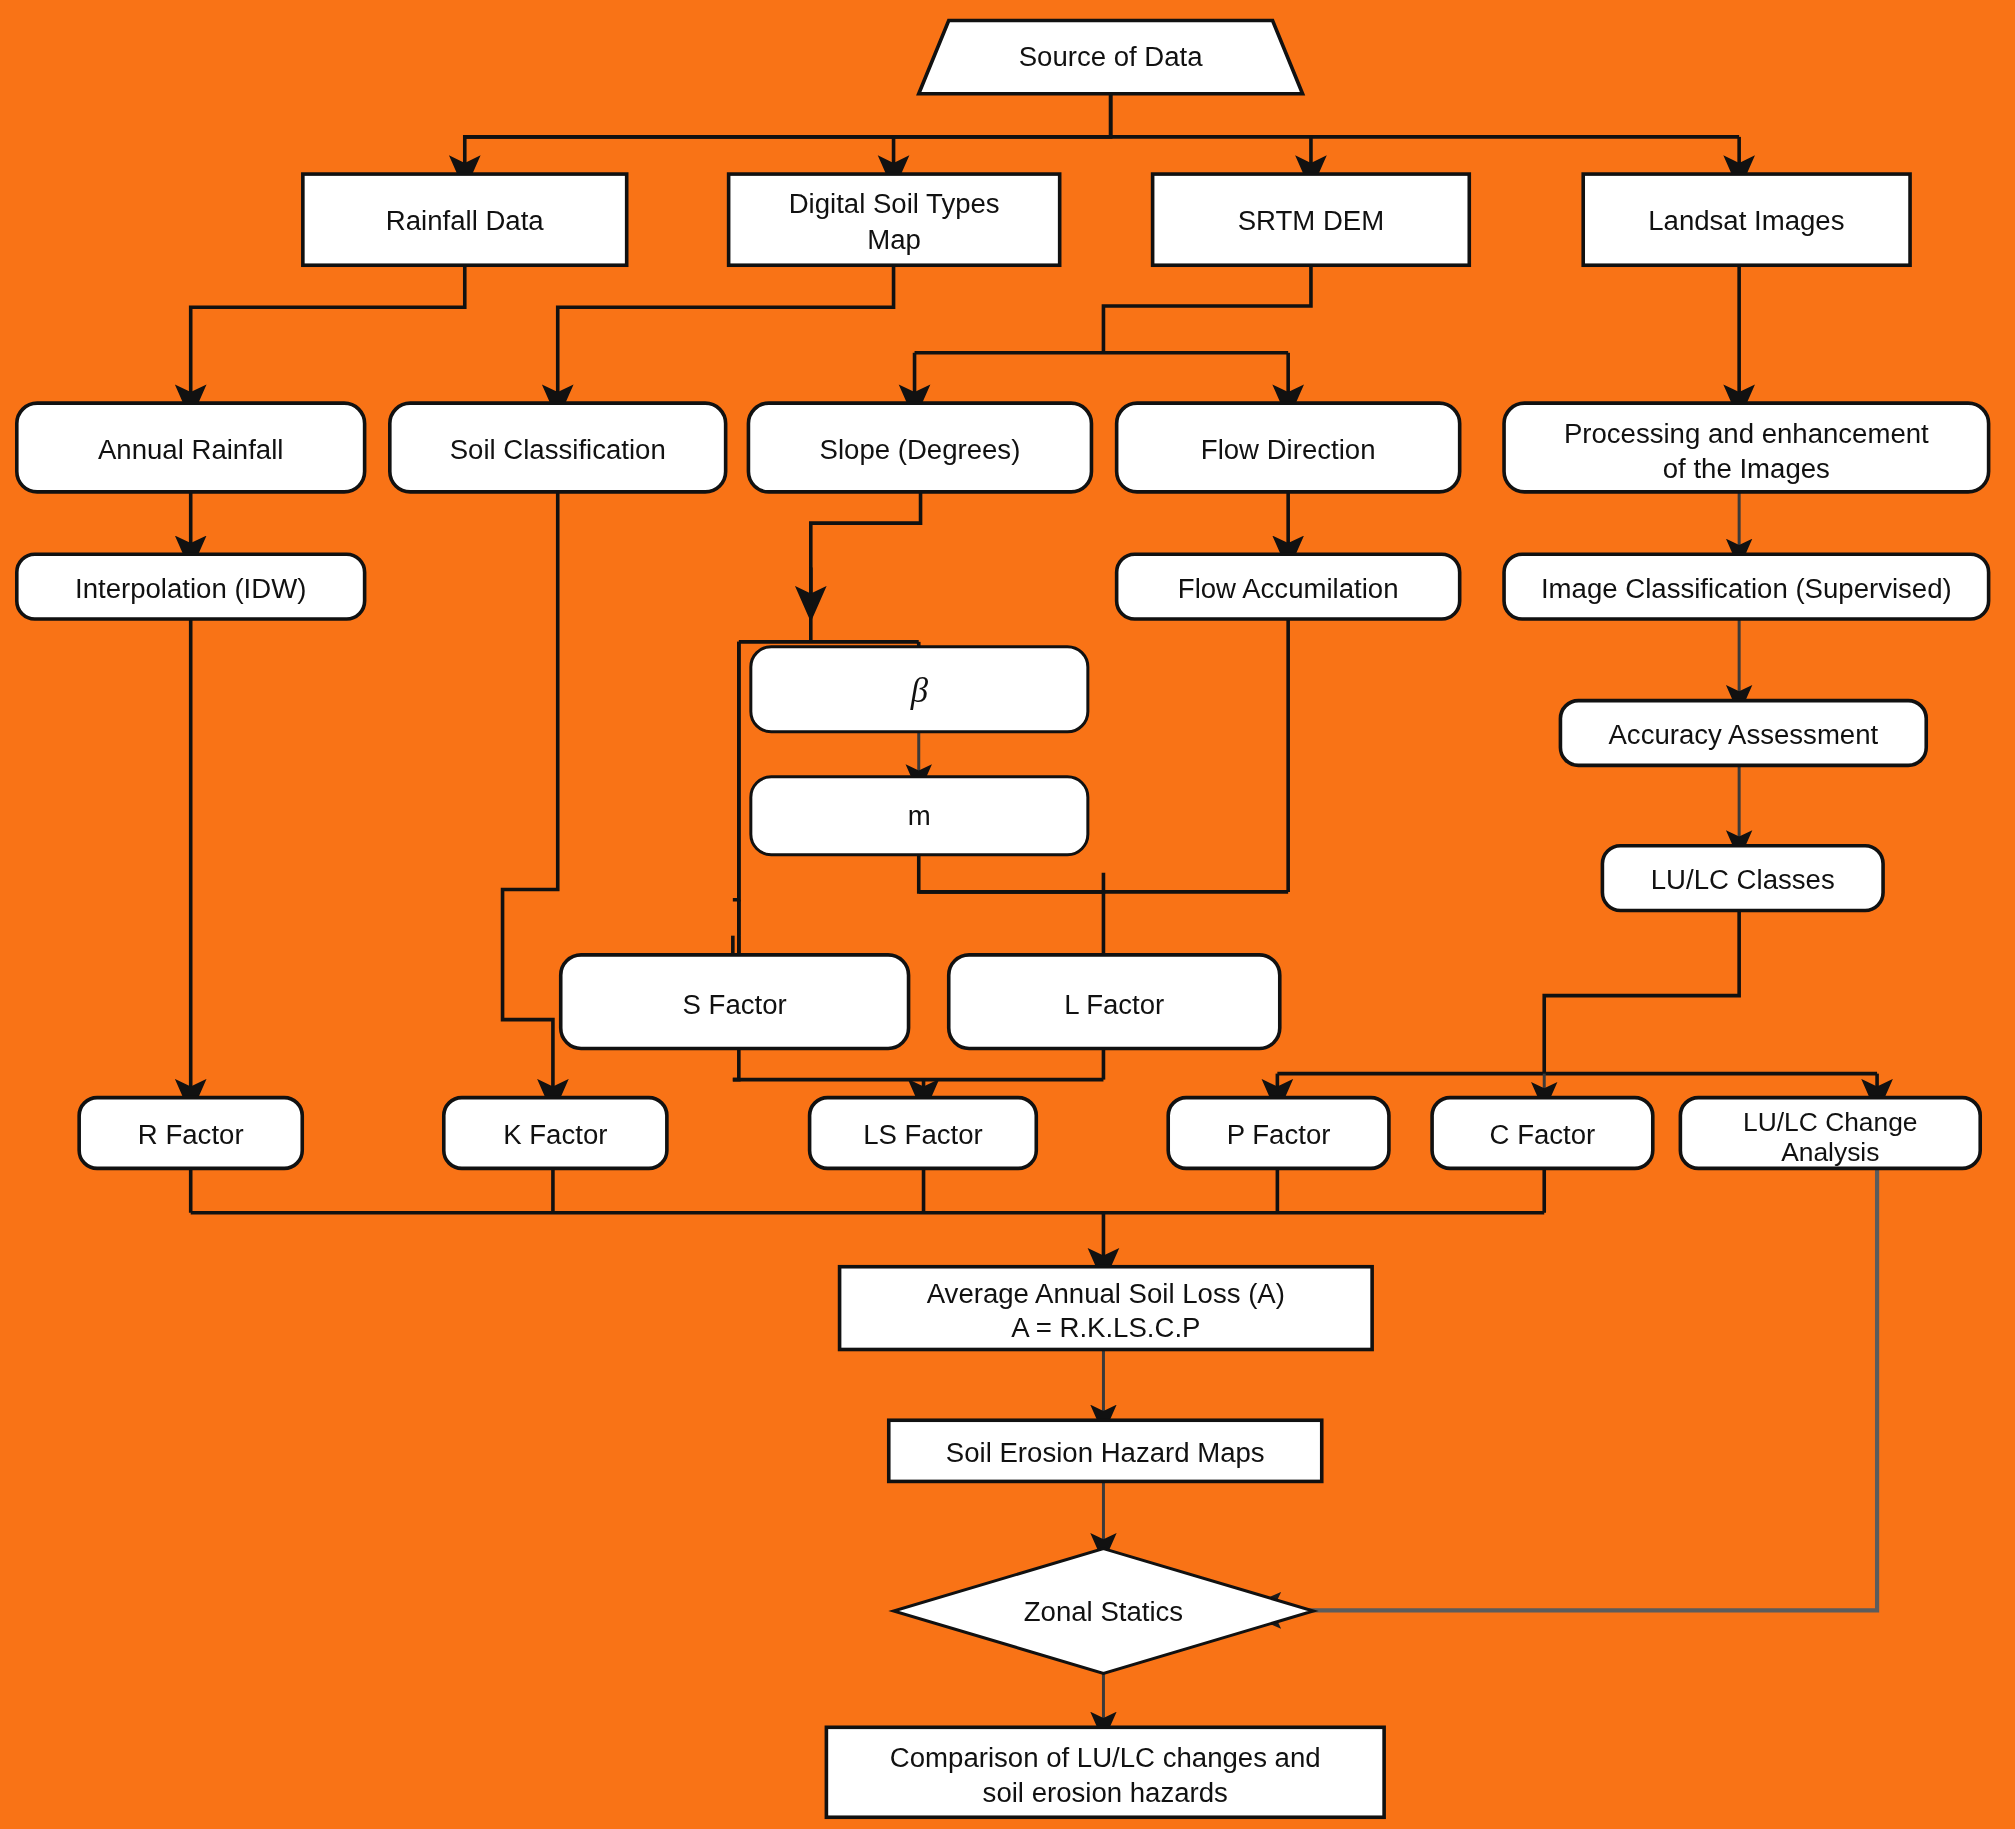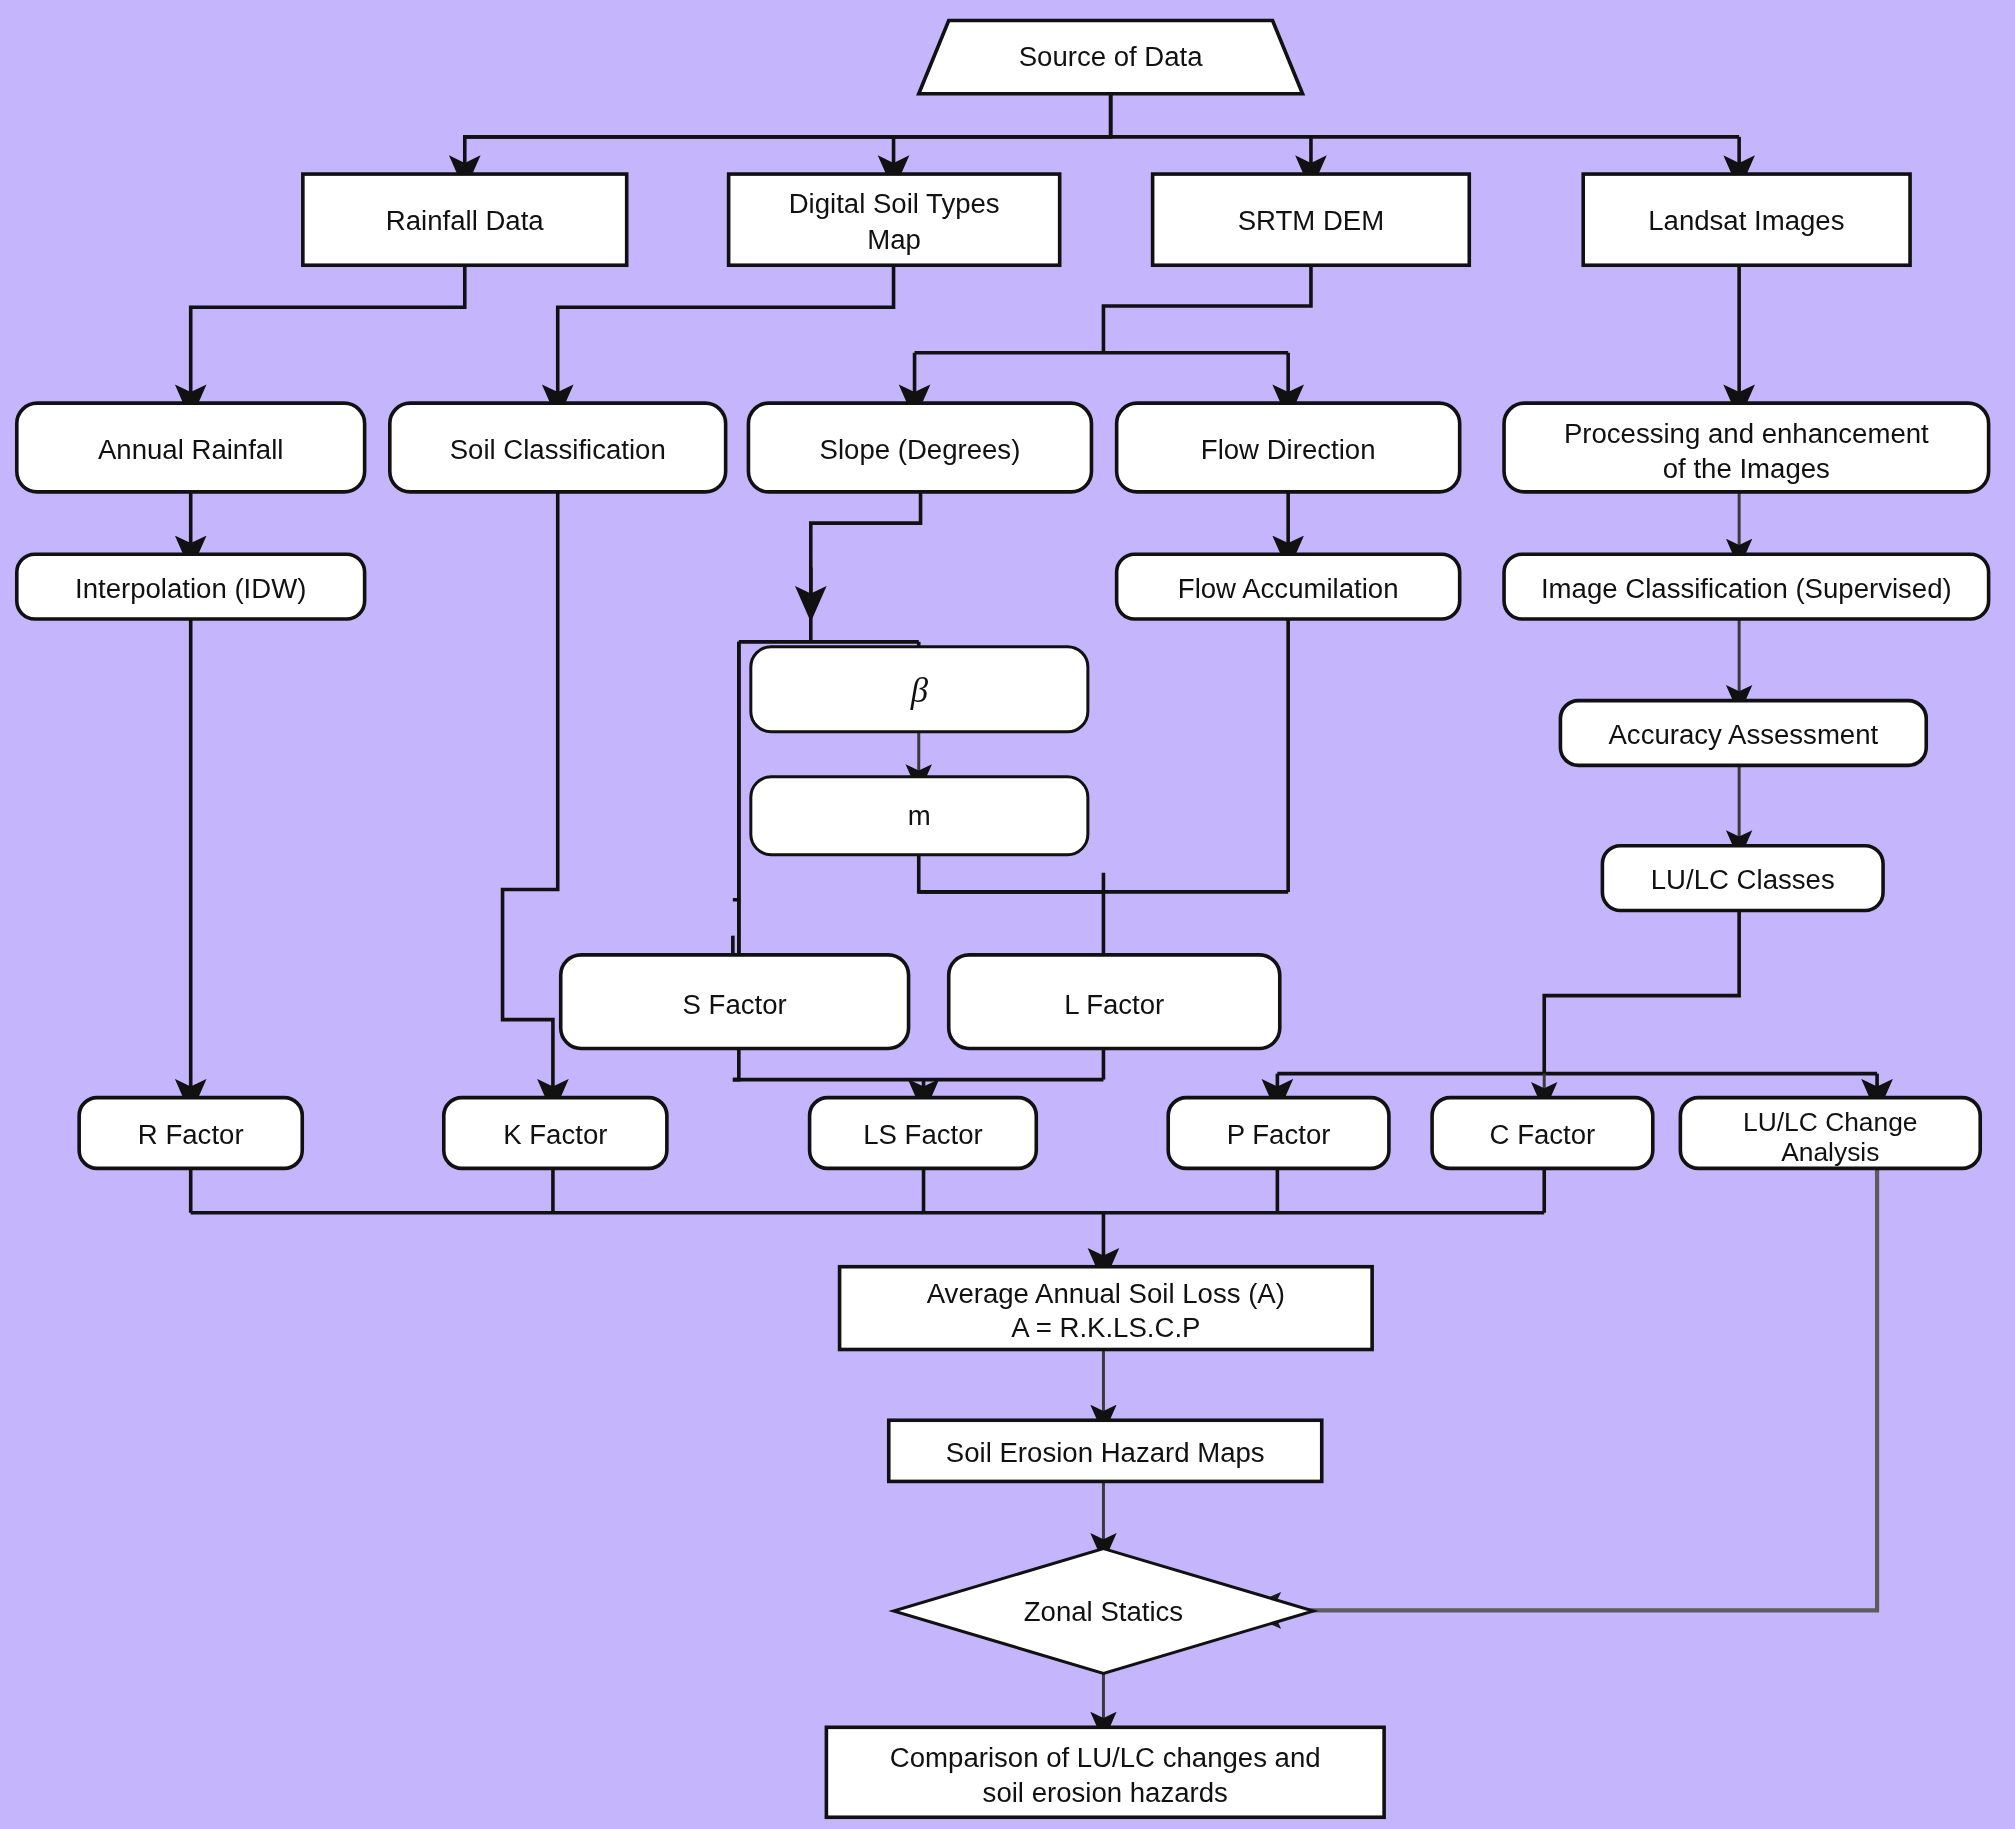--- a/index.html
+++ b/index.html
@@ -1,17 +1,17 @@
 <!DOCTYPE html>
 <html style="font-size:9.6px"><head>
 <meta charset="utf-8">
 <style>
   html,body{margin:0;padding:0;background:#ffffff;}
   body{font-family:"Liberation Sans", sans-serif;}
-  #stage{position:relative;width:2015px;height:1830px;background:#c4b5fd;overflow:hidden;}
+  #stage{position:relative;width:2015px;height:1830px;background:#f97316;overflow:hidden;}
   svg#flow{position:absolute;top:0;left:0;width:2015px;height:1830px;display:block;}
   .nodeText{font-family:"Liberation Sans", sans-serif;font-size:46px;fill:#111;}
   .nodeTextSm{font-family:"Liberation Sans", sans-serif;font-size:44px;fill:#111;}
   .beta{font-family:"Liberation Serif", serif;font-style:italic;font-size:58px;fill:#111;}
   .shape{fill:#ffffff;stroke:#111111;stroke-width:6;}
   .shapeThin{fill:#ffffff;stroke:#111111;stroke-width:5;}
   .edge{stroke:#111111;stroke-width:6;fill:none;}
   .edgeGray{stroke:#5c5c5c;stroke-width:7;fill:none;}
   .edgeThin{stroke:#3a3a3a;stroke-width:5;fill:none;}
 </style>

